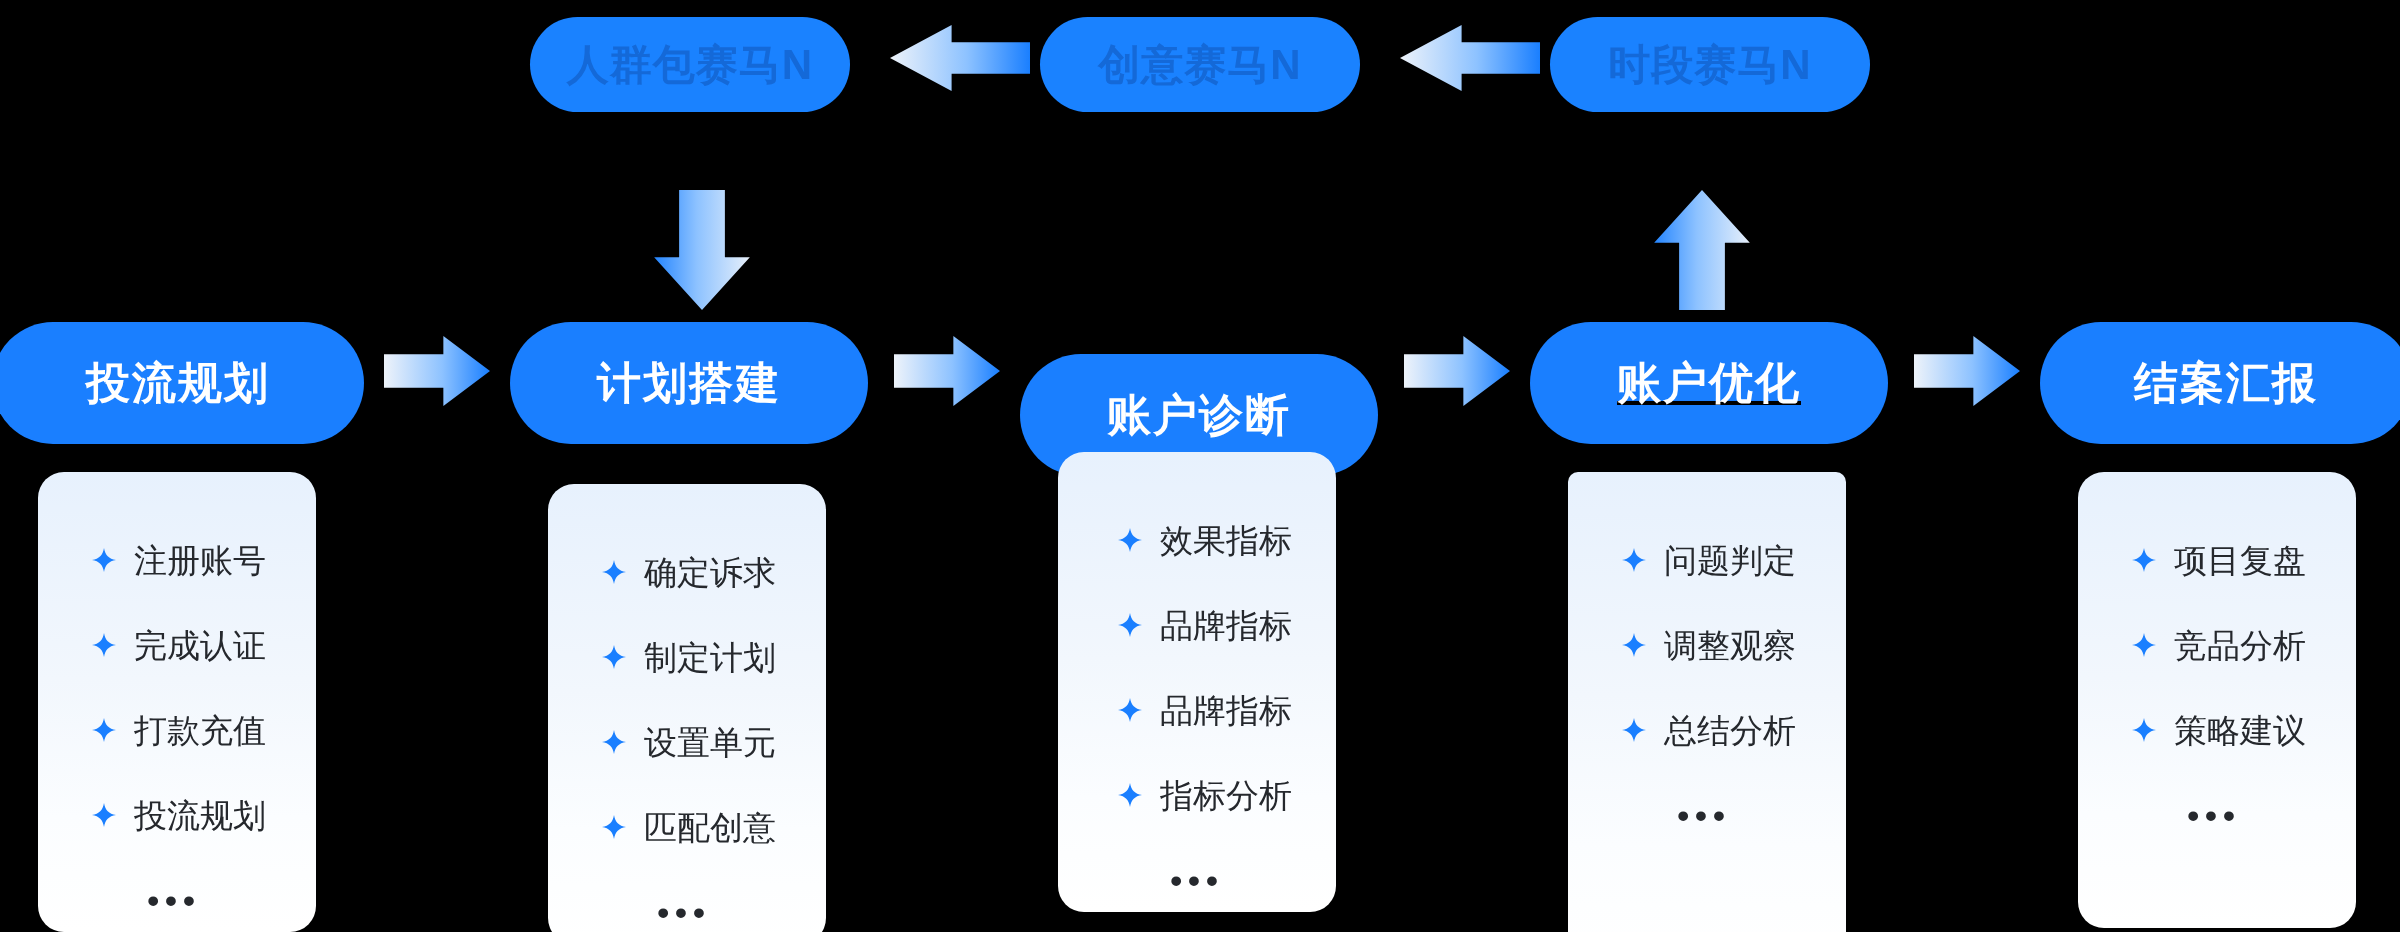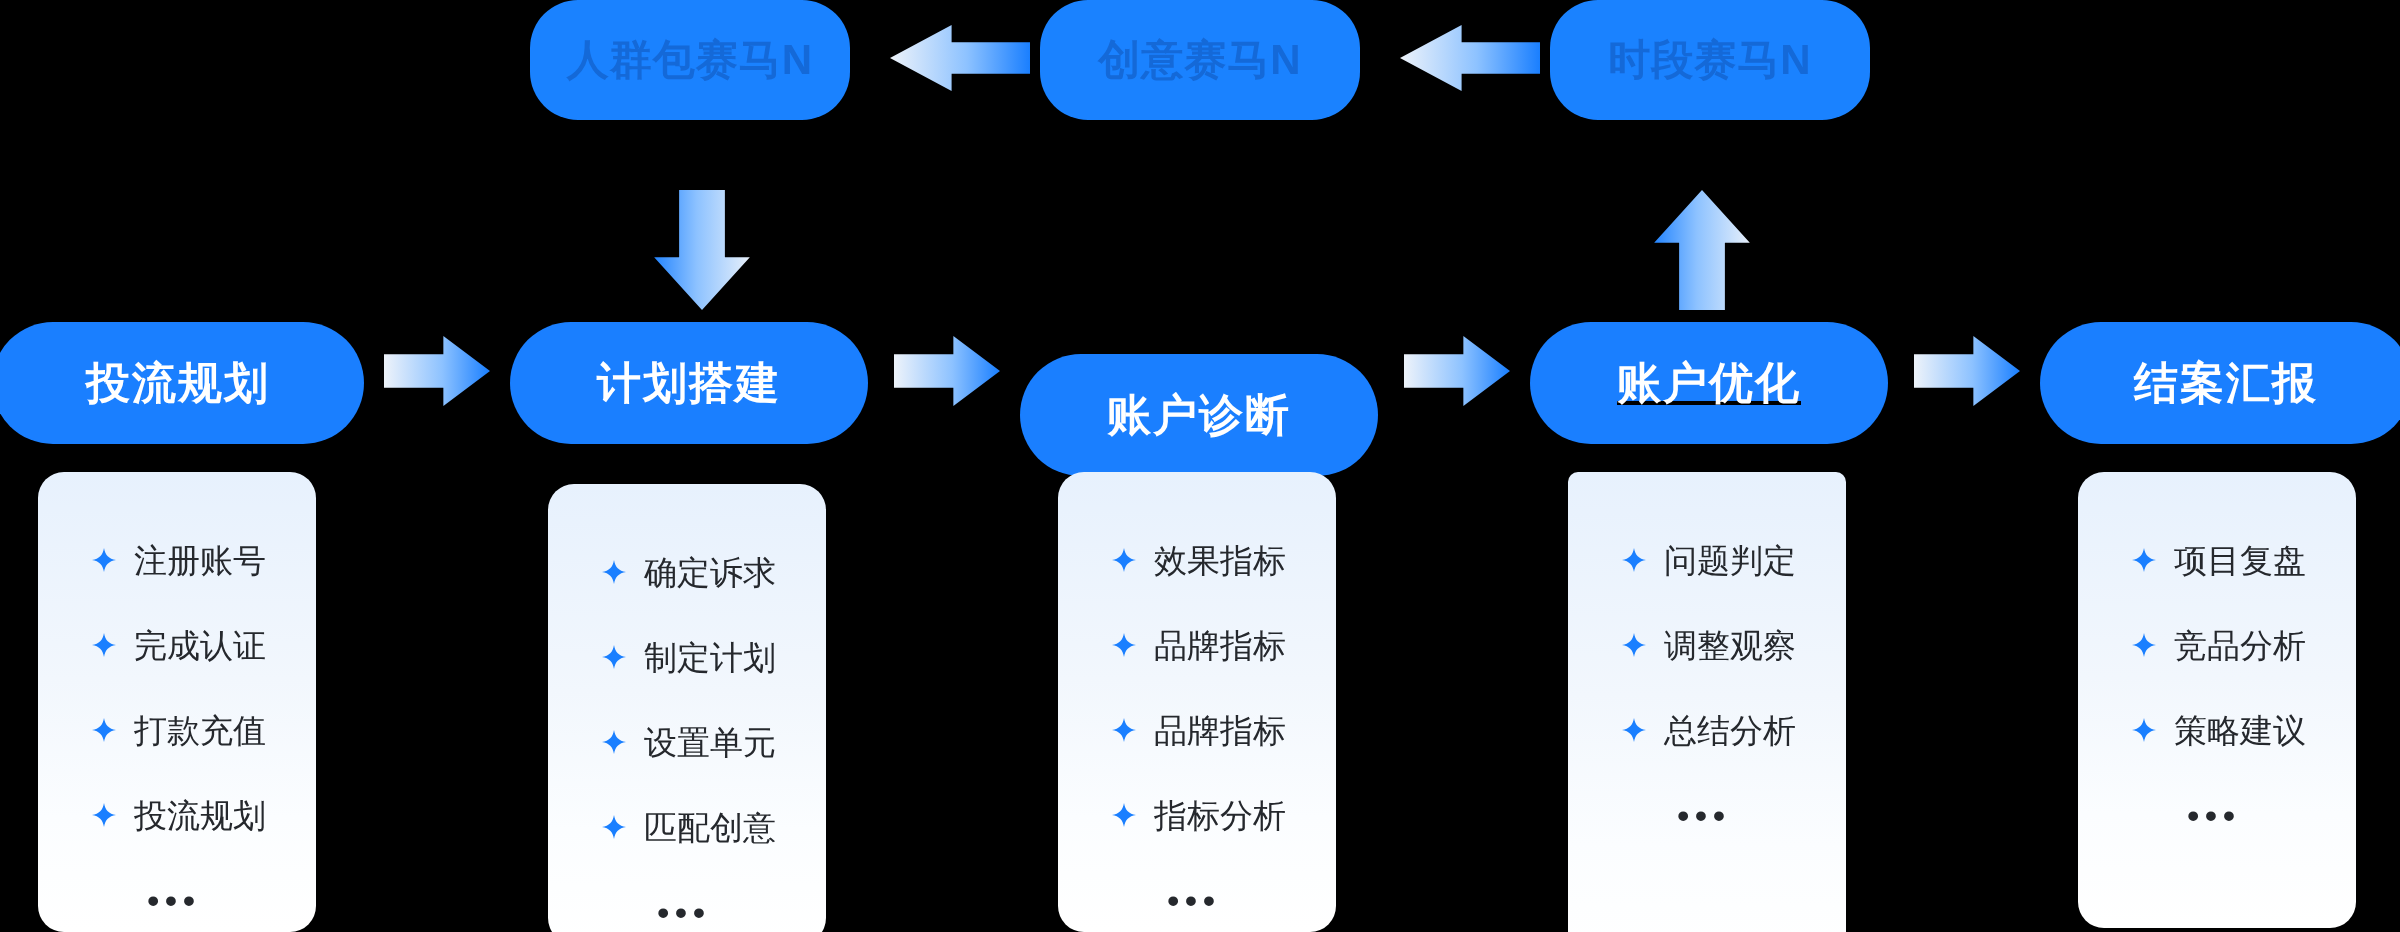--- a/index.html
+++ b/index.html
@@ -14,26 +14,27 @@
     position: relative;
     width: 2400px;
     height: 932px;
     background: #000000;
     overflow: hidden;
   }
 
   
   .race-pill {
     position: absolute;
-    height: 120px;
+    height: 95px;
     border-radius: 48px;
     background: #1a82ff;
     display: flex;
     align-items: center;
     justify-content: center;
+    margin-top: 17px;
   }
   .race-pill .race-label {
     font-size: 42px;
     font-weight: 700;
     color: #1469d8;
     letter-spacing: 1px;
     line-height: 1;
   }
 
   
@@ -306,21 +307,21 @@
         <div class="card-item">
           <span class="bullet-icon">
             <svg viewBox="0 0 24 24" width="24" height="24">
               <path d="M12 0 C13.2 7.2 16.8 10.8 24 12 C16.8 13.2 13.2 16.8 12 24 C10.8 16.8 7.2 13.2 0 12 C7.2 10.8 10.8 7.2 12 0 Z" fill="#1a7fff"></path>
             </svg>
           </span>
           <span class="item-label">匹配创意</span>
         </div>
         <div class="card-ellipsis">•••</div>
       </div>
-      <div class="card" style="left: 1058px; top: 472px; width: 278px; height: 460px;">
+      <div class="card" style="left: 1058px; top: 452px; width: 278px; height: 460px; padding-left: 6px;">
         <div class="card-item">
           <span class="bullet-icon">
             <svg viewBox="0 0 24 24" width="24" height="24">
               <path d="M12 0 C13.2 7.2 16.8 10.8 24 12 C16.8 13.2 13.2 16.8 12 24 C10.8 16.8 7.2 13.2 0 12 C7.2 10.8 10.8 7.2 12 0 Z" fill="#1a7fff"></path>
             </svg>
           </span>
           <span class="item-label">效果指标</span>
         </div>
         <div class="card-item">
           <span class="bullet-icon">

